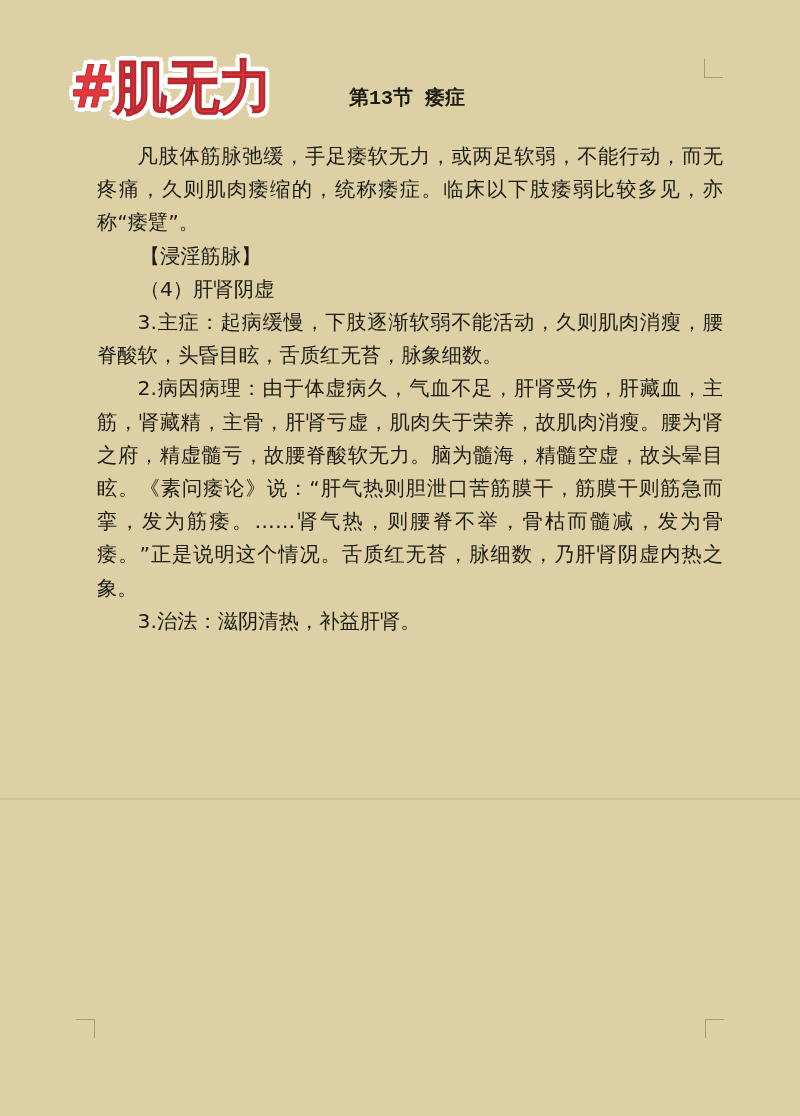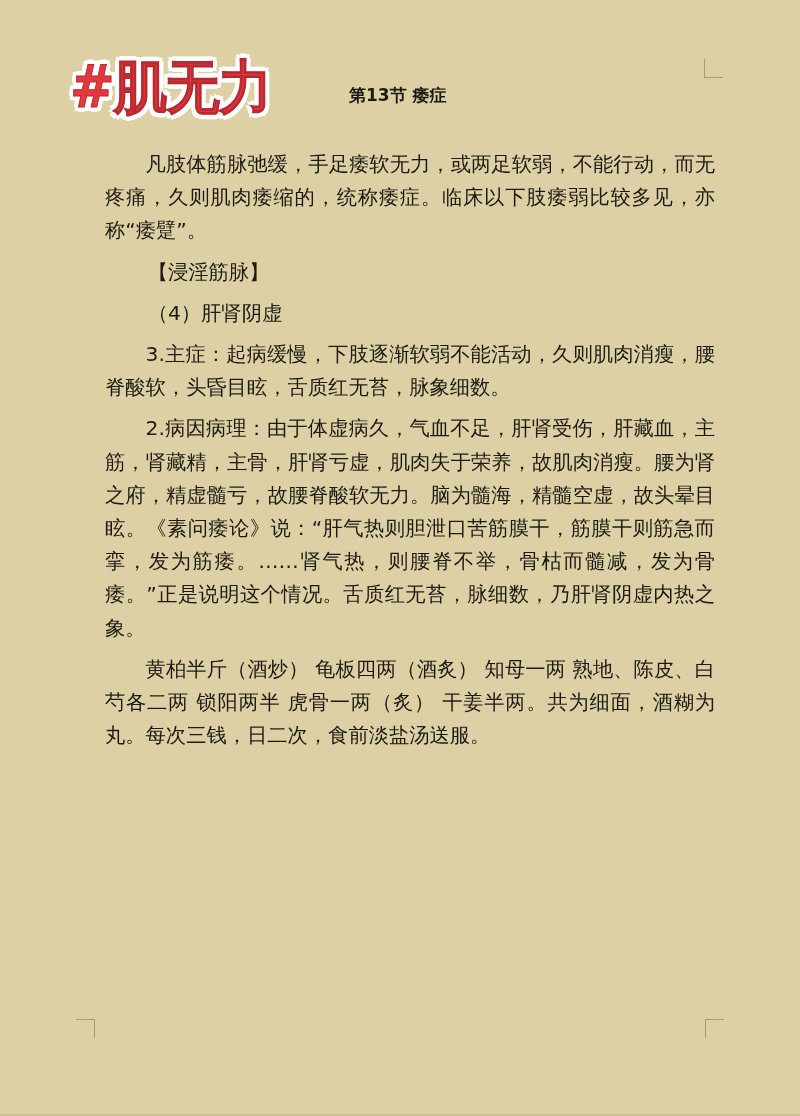--- a/index.html
+++ b/index.html
@@ -3,69 +3,70 @@
 <meta charset="utf-8">
 <style>
   html, body { margin: 0; padding: 0; }
   body {
     width: 800px; height: 1116px; overflow: hidden;
     background: #ddd0a4;
     position: relative;
     font-family: "DejaVu Sans", "Liberation Sans", sans-serif;
     color: #1c1a14;
   }
-  .page { position: absolute; left: 0; top: 0; width: 800px; height: 1116px; }
+  .page { position: absolute; left: 0; top: 0; width: 800px; height: 800px; }
   .bottom-edge { position: absolute; left: 0; right: 0; bottom: 0; height: 2px; background: #cfc193; }
 
   .hashtag-title {
     position: absolute; left: 70px; top: 52px;
     font-family: "DejaVu Sans", sans-serif;
     font-weight: bold; font-size: 58px; letter-spacing: -1px;
     color: #e2383e;
     line-height: 70px;
     -webkit-text-stroke: 1px #b82a30;
     text-shadow:
       -4px -4px 0 #fff, 4px -4px 0 #fff, -4px 4px 0 #fff, 4px 4px 0 #fff,
       0 -5px 0 #fff, 0 5px 0 #fff, -5px 0 0 #fff, 5px 0 0 #fff,
       -3px 0 0 #fff, 3px 0 0 #fff;
     transform: scaleX(0.92); transform-origin: left center;
   }
   .section-heading {
     position: absolute; left: 349px; top: 84px;
-    font-size: 17px; font-weight: bold; color: #1c1a14;
+    font-size: 20px; font-weight: bold; color: #1c1a14;
     letter-spacing: 0px;
+    font-family: Liberation Mono, monospace;
   }
 
   .crop { position: absolute; width: 18px; height: 18px; border-color: #a89c78; border-style: solid; border-width: 0; }
   .crop.tr { left: 704px; top: 59px; border-left-width: 1.5px; border-bottom-width: 1.5px; }
   .crop.bl { left: 76px; top: 1019px; border-right-width: 1.5px; border-top-width: 1.5px; }
   .crop.br { left: 705px; top: 1019px; border-left-width: 1.5px; border-top-width: 1.5px; }
 
   .body-text {
     position: absolute; left: 97px; top: 140px; width: 626px;
     font-size: 20.3px; line-height: 33.2px;
     text-align: justify; text-justify: inter-character;
   }
-  .body-text p { margin: 8px; text-indent: 2em; }
+  .body-text p { margin: 0; text-indent: 2em; }
   .body-text p.sub { text-indent: 2.1em; }
 </style>
 </head>
 <body>
 
 <div class="page">
   <div class="hashtag-title">#肌无力</div>
   <div class="section-heading">第13节  痿症</div>
 
   <div class="crop tr"></div>
   <div class="crop bl"></div>
   <div class="crop br"></div>
 
   <div class="body-text">
     <p>凡肢体筋脉弛缓，手足痿软无力，或两足软弱，不能行动，而无疼痛，久则肌肉痿缩的，统称痿症。临床以下肢痿弱比较多见，亦称“痿躄”。</p>
     <p class="sub">【浸淫筋脉】</p>
     <p class="sub">（4）肝肾阴虚</p>
     <p>3.主症：起病缓慢，下肢逐渐软弱不能活动，久则肌肉消瘦，腰脊酸软，头昏目眩，舌质红无苔，脉象细数。</p>
     <p>2.病因病理：由于体虚病久，气血不足，肝肾受伤，肝藏血，主筋，肾藏精，主骨，肝肾亏虚，肌肉失于荣养，故肌肉消瘦。腰为肾之府，精虚髓亏，故腰脊酸软无力。脑为髓海，精髓空虚，故头晕目眩。《素问痿论》说：“肝气热则胆泄口苦筋膜干，筋膜干则筋急而挛，发为筋痿。……肾气热，则腰脊不举，骨枯而髓减，发为骨痿。”正是说明这个情况。舌质红无苔，脉细数，乃肝肾阴虚内热之象。</p>
-    <p>黄柏半斤（酒炒）  龟板四两（酒炙）  知母一两  熟地、陈皮、白芍各二两  锁阳两半  虎骨一两（炙）  干姜半两。共为细面，酒糊为丸。每次三钱，日二次，食前淡盐汤送服。</p>
+    <p>3.治法：滋阴清热，补益肝肾。</p>
   </div>
 
   <div class="bottom-edge"></div>
 </div>
 
 </body></html>

